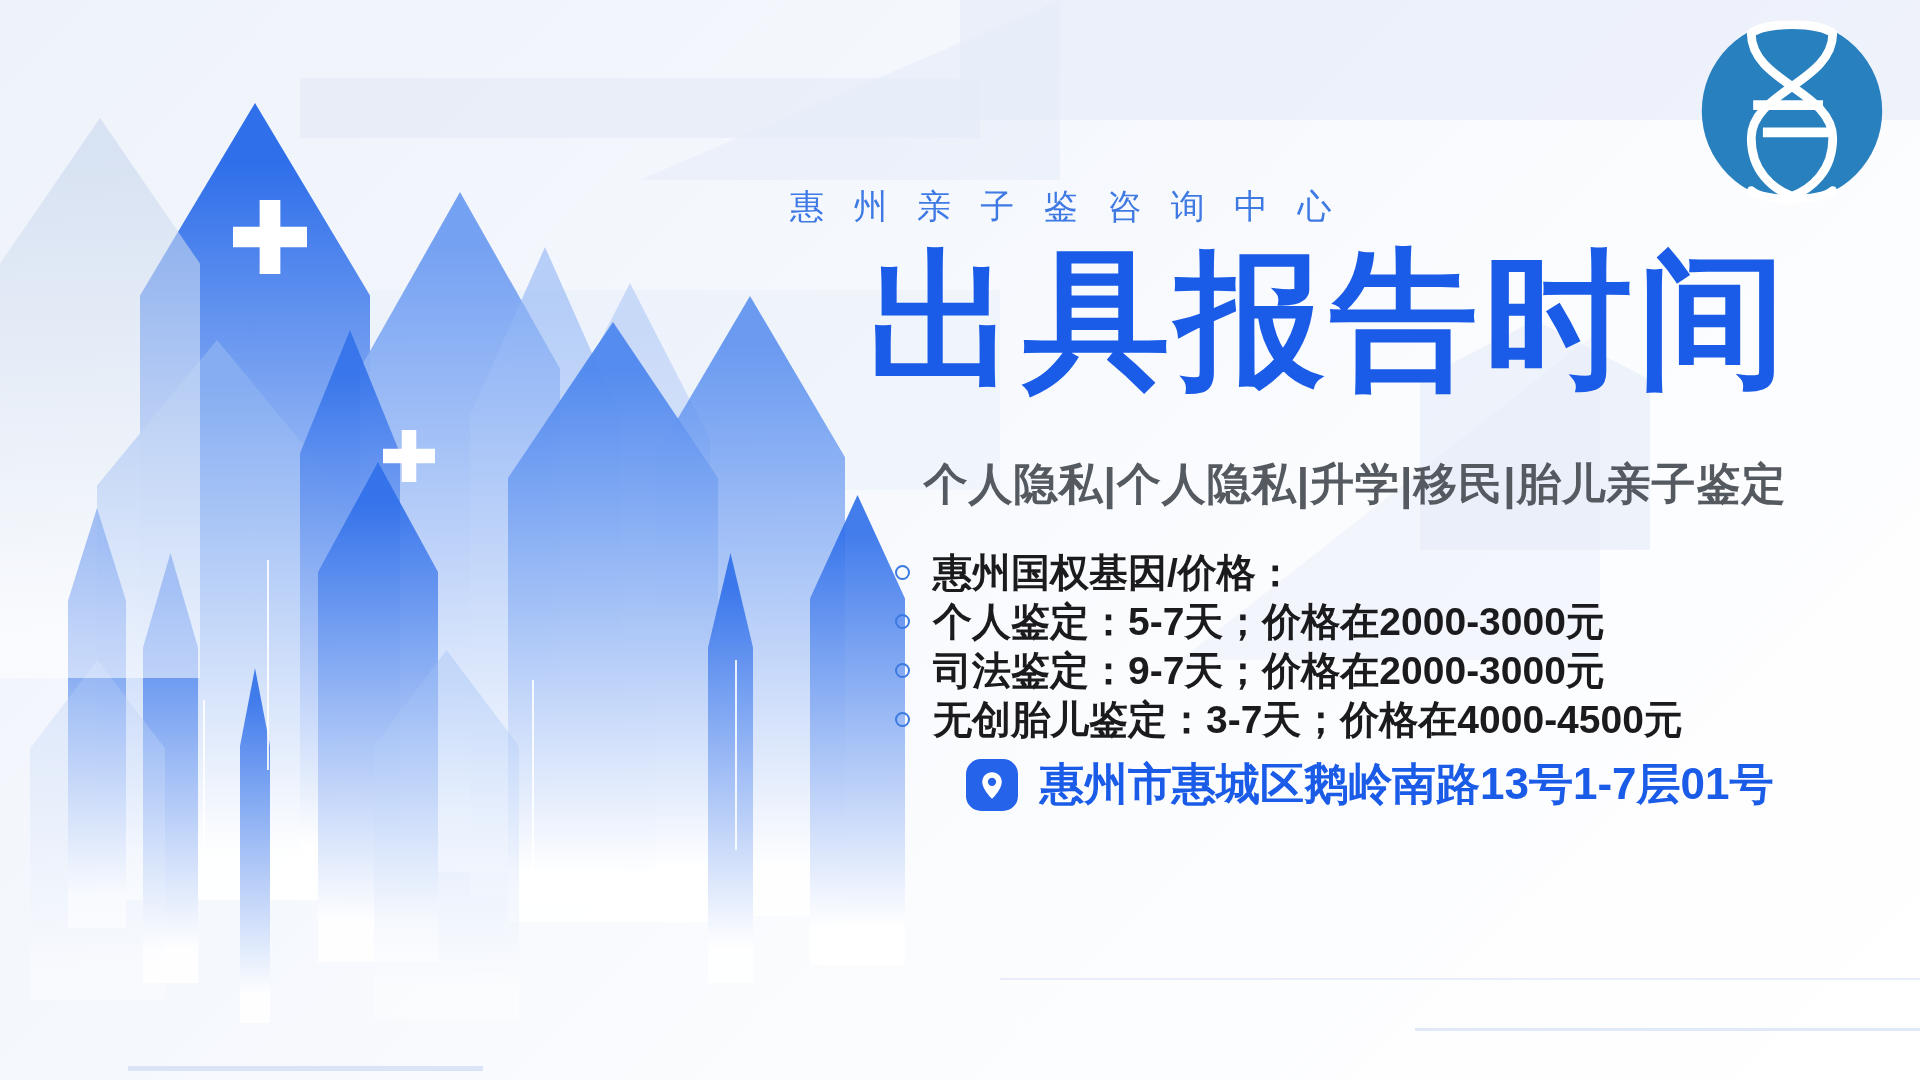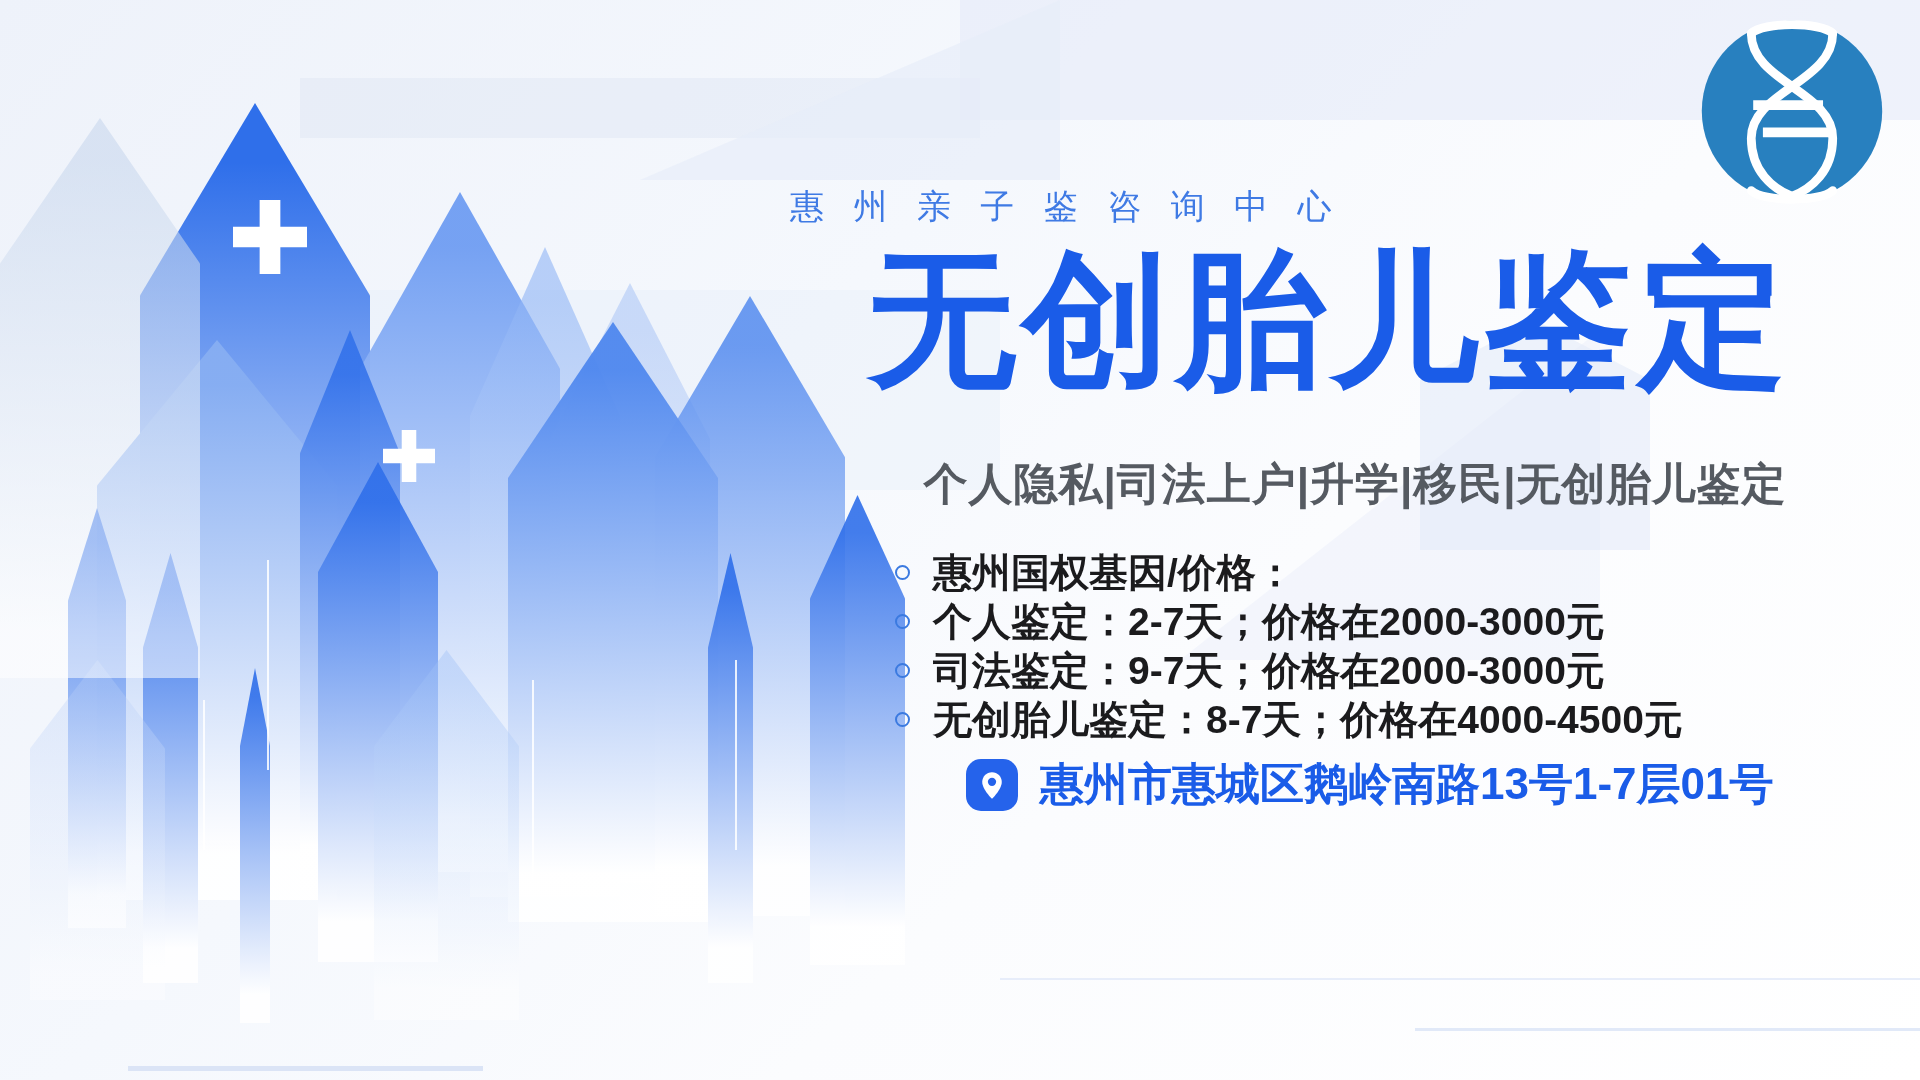--- a/index.html
+++ b/index.html
@@ -232,40 +232,40 @@
         </g>
         <g stroke="#ffffff" stroke-width="10" stroke-linecap="butt">
           <line x1="60" y1="94" x2="132" y2="94"></line>
           <line x1="70" y1="122" x2="143" y2="122"></line>
         </g>
       </svg>
     </div>
 
     <div id="subtitle">惠 州 亲 子 鉴 咨 询 中 心</div>
 
-    <div id="main-title">无创胎儿鉴定</div>
-
-    <div id="services">个人隐私|司法上户|升学|移民|无创胎儿鉴定</div>
+    <div id="main-title">出具报告时间</div>
+
+    <div id="services">个人隐私|个人隐私|升学|移民|胎儿亲子鉴定</div>
 
     <ul id="price-list">
       <li>
         <span class="dot"></span>
         <span>惠州国权基因/价格：</span>
       </li>
       <li>
         <span class="dot"></span>
-        <span>个人鉴定：2-7天；价格在2000-3000元</span>
+        <span>个人鉴定：5-7天；价格在2000-3000元</span>
       </li>
       <li>
         <span class="dot"></span>
         <span>司法鉴定：9-7天；价格在2000-3000元</span>
       </li>
       <li>
         <span class="dot"></span>
-        <span>无创胎儿鉴定：8-7天；价格在4000-4500元</span>
+        <span>无创胎儿鉴定：3-7天；价格在4000-4500元</span>
       </li>
     </ul>
 
     <div id="address-row">
       <span id="pin-badge">
         <svg viewBox="0 0 32 32" width="34" height="34" aria-hidden="true">
           <path d="M16 4 C10.8 4 6.8 8 6.8 13.2 C6.8 20.2 16 29 16 29 C16 29 25.2 20.2 25.2 13.2 C25.2 8 21.2 4 16 4 Z" fill="#ffffff"></path>
           <circle cx="16" cy="13" r="3.9" fill="#2563eb"></circle>
         </svg>
       </span>

